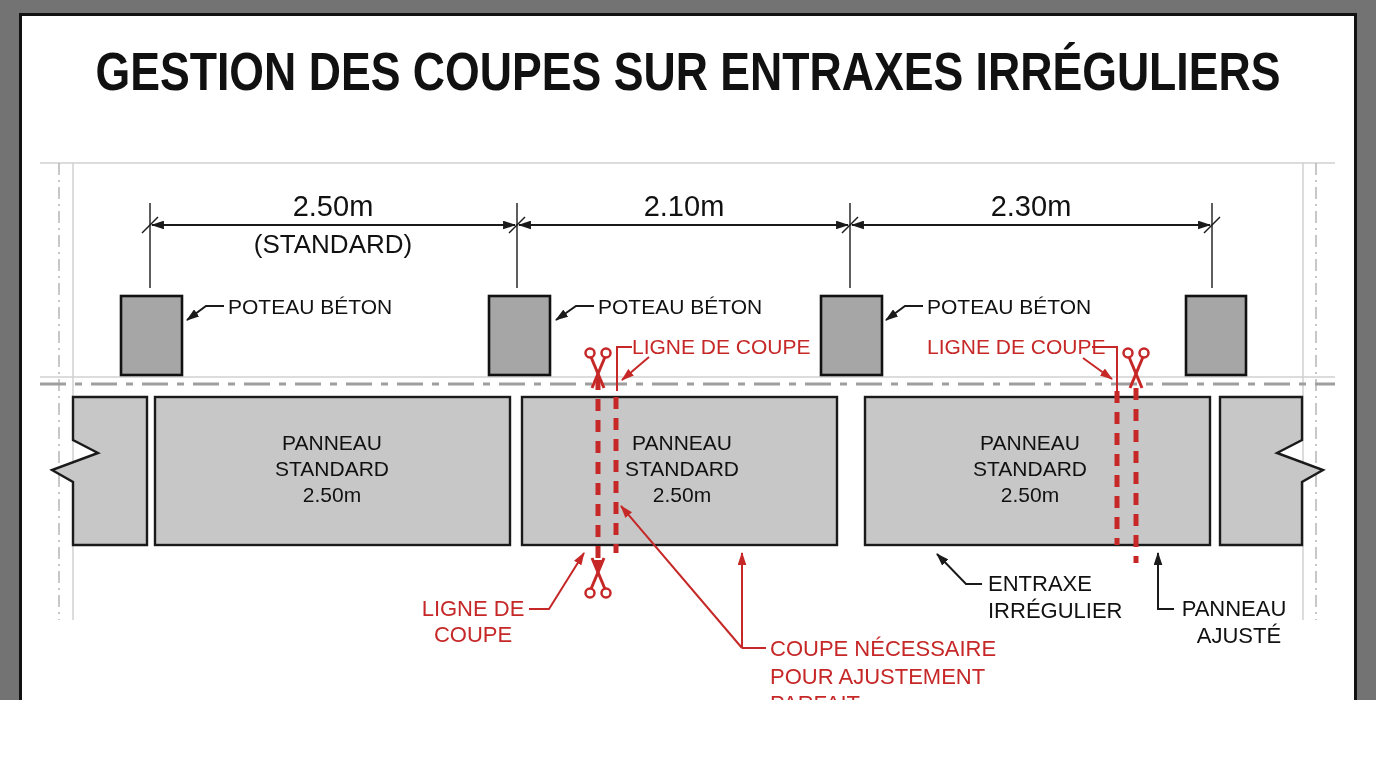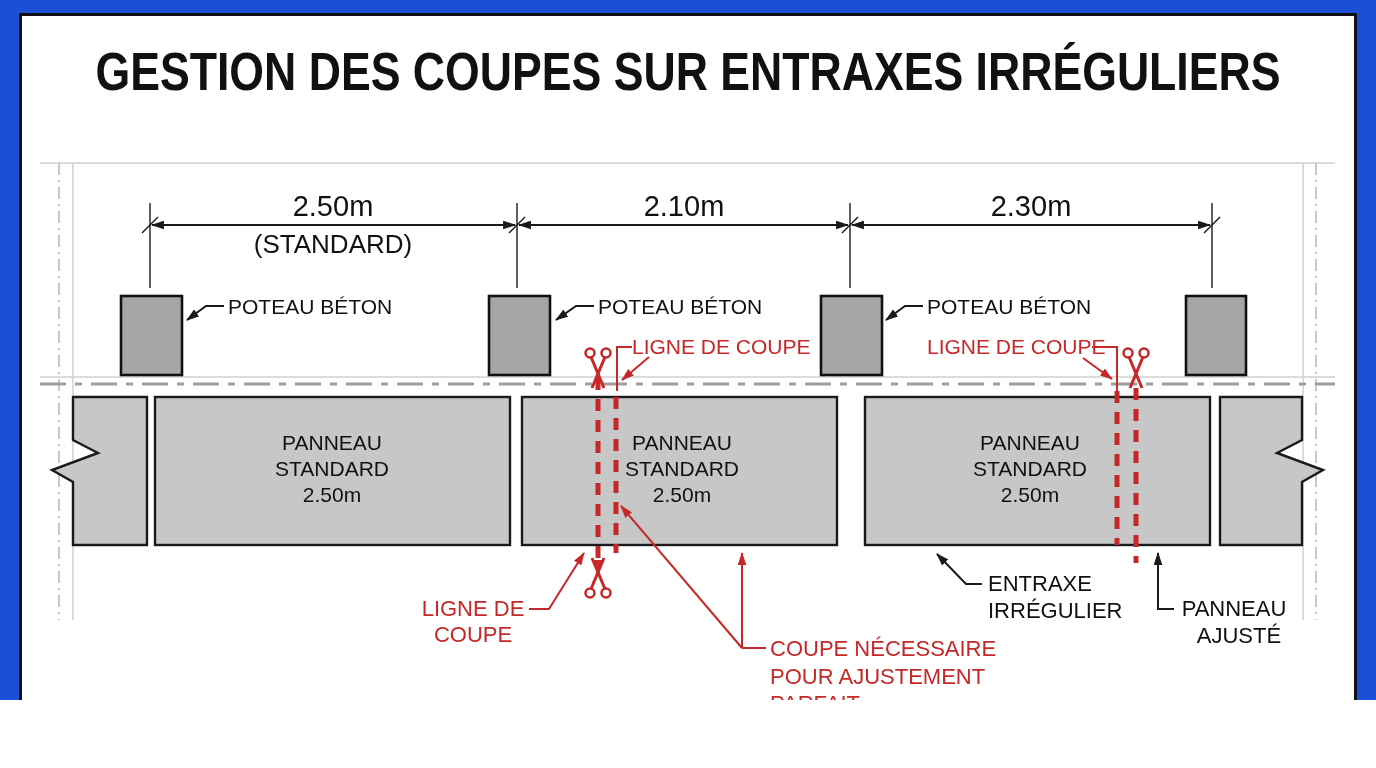--- a/index.html
+++ b/index.html
@@ -1,16 +1,16 @@
 <!DOCTYPE html>
 <html><head>
 <meta charset="utf-8">
 <style>
   html,body{margin:0;padding:0;background:#ffffff;}
-  .stage{position:relative;width:1376px;height:700px;background:#1d4ed8;overflow:hidden;}
+  .stage{position:relative;width:1376px;height:700px;background:#737373;overflow:hidden;}
   svg{position:absolute;left:0;top:0;}
   text{font-family:"Liberation Sans","DejaVu Sans",sans-serif;fill:#111111;}
   .t-title{font-size:54px;font-weight:bold;letter-spacing:0px;}
   .t-dim{font-size:29px;}
   .t-std{font-size:26px;}
   .t-label{font-size:21px;}
   .t-label2{font-size:22px;}
   .t-panel{font-size:21px;}
   .t-red{font-size:21px;fill:#c62828;}
   .t-red2{font-size:22px;fill:#c62828;}

